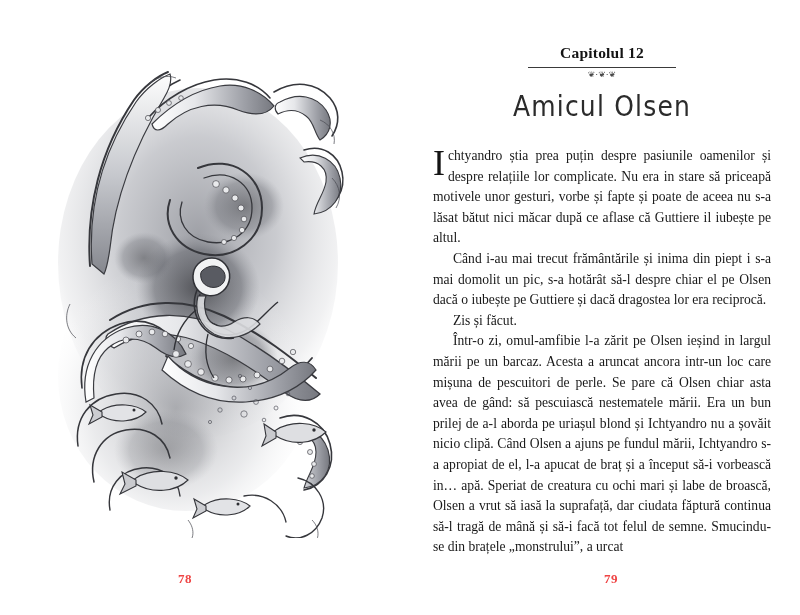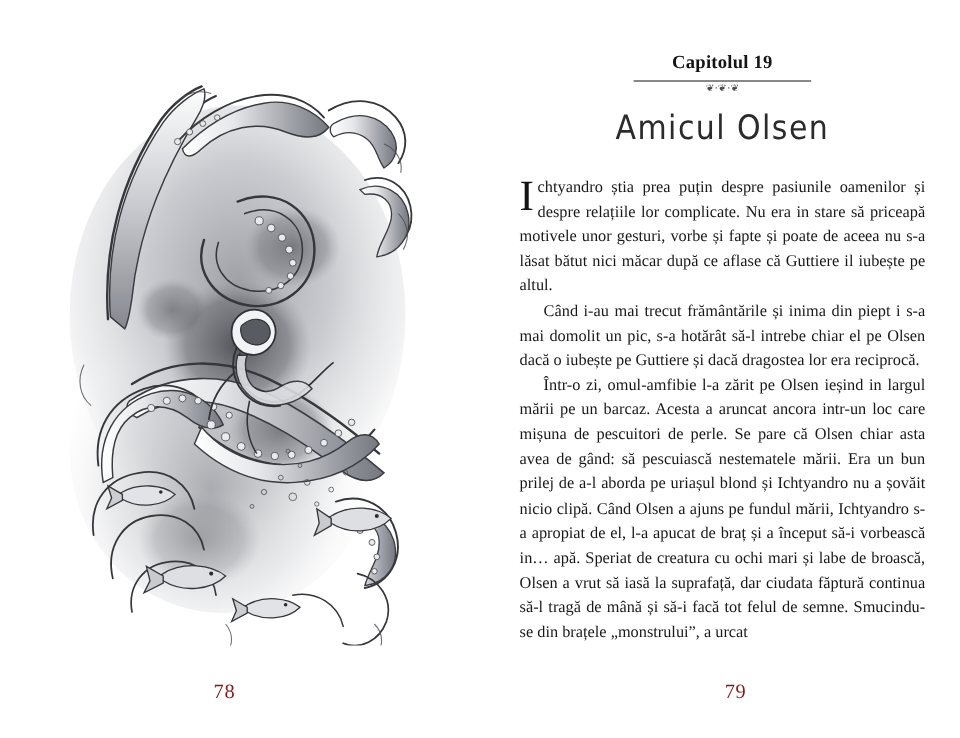--- a/index.html
+++ b/index.html
@@ -139,23 +139,23 @@
     font-weight: normal;
     padding: 2px 3px 0 0;
     color: #141414;
   }
 
   
   .folio {
     position: absolute;
     bottom: 28px;
     font-family: "Liberation Serif", serif;
-    font-size: 17px;
-    font-weight: normal;
-    color: #7f1d1d;
+    font-size: 13px;
+    font-weight: bold;
+    color: #ef4444;
     letter-spacing: 0.5px;
   }
   .folio-left  { left: 178px; }
   .folio-right { left: 204px; }
 </style>
 </head>
 <body>
 
 <div class="spread">
 
@@ -359,36 +359,37 @@
         </g>
       </svg>
     </div>
 
     <div class="folio folio-left">78</div>
   </div>
 
   <div class="page page-right">
 
     <div class="chapter-head">
-      <div class="chapter-number">Capitolul 19</div>
+      <div class="chapter-number">Capitolul 12</div>
 
       <div class="rule-wrap">
         <div class="rule-line"></div>
         <div class="ornament">❦·❦·❦</div>
       </div>
 
       <div class="chapter-title">Amicul Olsen</div>
     </div>
 
     <div class="body-text">
 
       <p class="para para-first"><span class="dropcap">I</span><span>chtyandro știa prea puțin despre pasiunile oamenilor și despre relațiile lor complicate. Nu era in stare să priceapă motivele unor gesturi, vorbe și fapte și poate de aceea nu s-a lăsat bătut nici măcar după ce aflase că Guttiere il iubește pe altul.</span></p>
 
-      <p class="para">Când i-au mai trecut frământările și inima din piept i s-a mai domolit un pic, s-a hotărât să-l intrebe chiar el pe Olsen dacă o iubește pe Guttiere și dacă dragostea lor era reciprocă.</p>
-
+      <p class="para">Când i-au mai trecut frământările și inima din piept i s-a mai domolit un pic, s-a hotărât să-l despre chiar el pe Olsen dacă o iubește pe Guttiere și dacă dragostea lor era reciprocă.</p>
+
+      <p class="para">Zis și făcut.</p>
 
       <p class="para">Într-o zi, omul-amfibie l-a zărit pe Olsen ieșind in largul mării pe un barcaz. Acesta a aruncat ancora intr-un loc care mișuna de pescuitori de perle. Se pare că Olsen chiar asta avea de gând: să pescuiască nestematele mării. Era un bun prilej de a-l aborda pe uriașul blond și Ichtyandro nu a șovăit nicio clipă. Când Olsen a ajuns pe fundul mării, Ichtyandro s-a apropiat de el, l-a apucat de braț și a început să-i vorbească in… apă. Speriat de creatura cu ochi mari și labe de broască, Olsen a vrut să iasă la suprafață, dar ciudata făptură continua să-l tragă de mână și să-i facă tot felul de semne. Smucindu-se din brațele „monstrului”, a urcat</p>
     </div>
 
     <div class="folio folio-right">79</div>
   </div>
 
 </div>
 
 </body></html>

